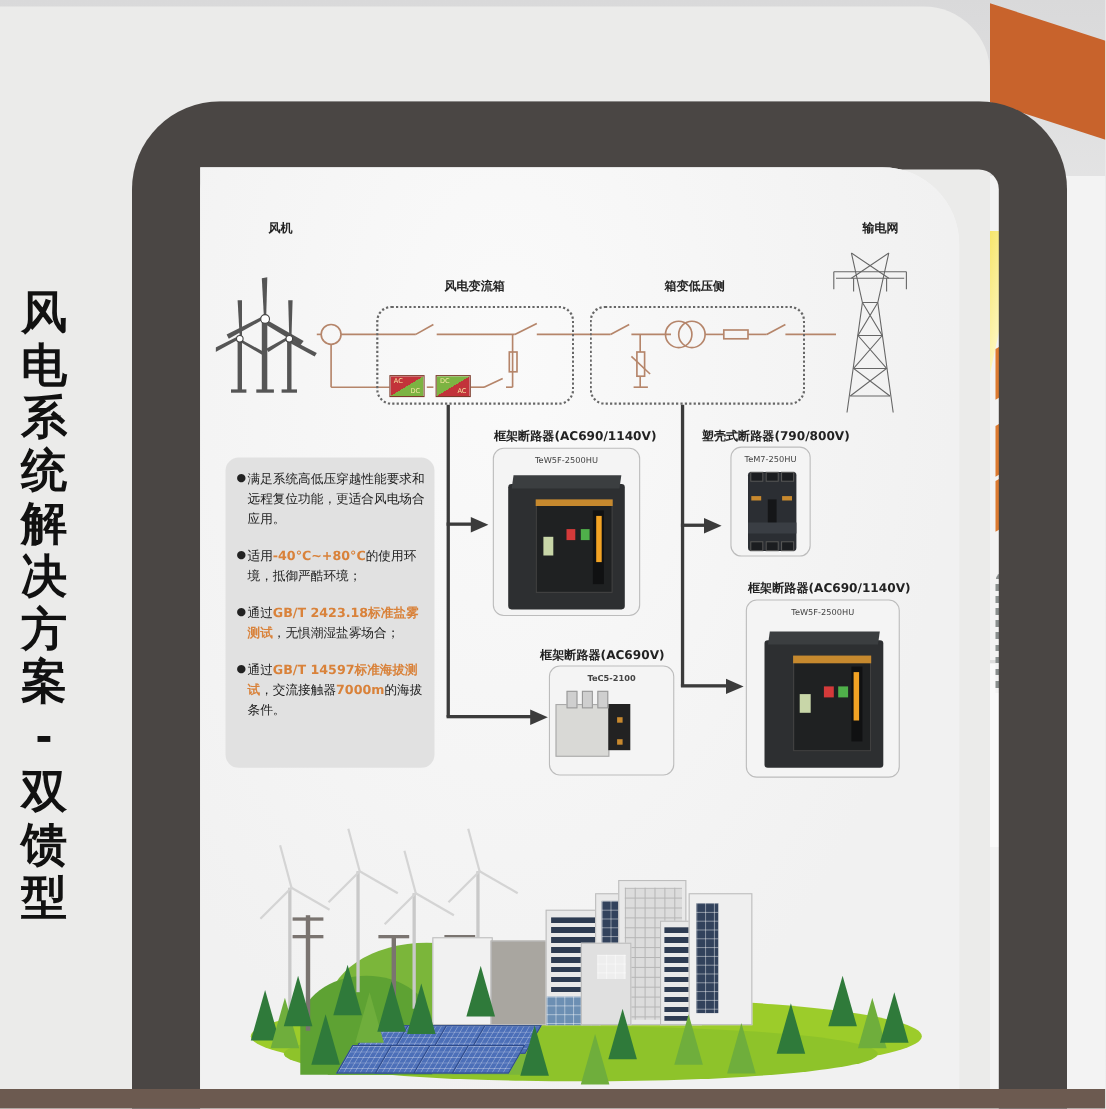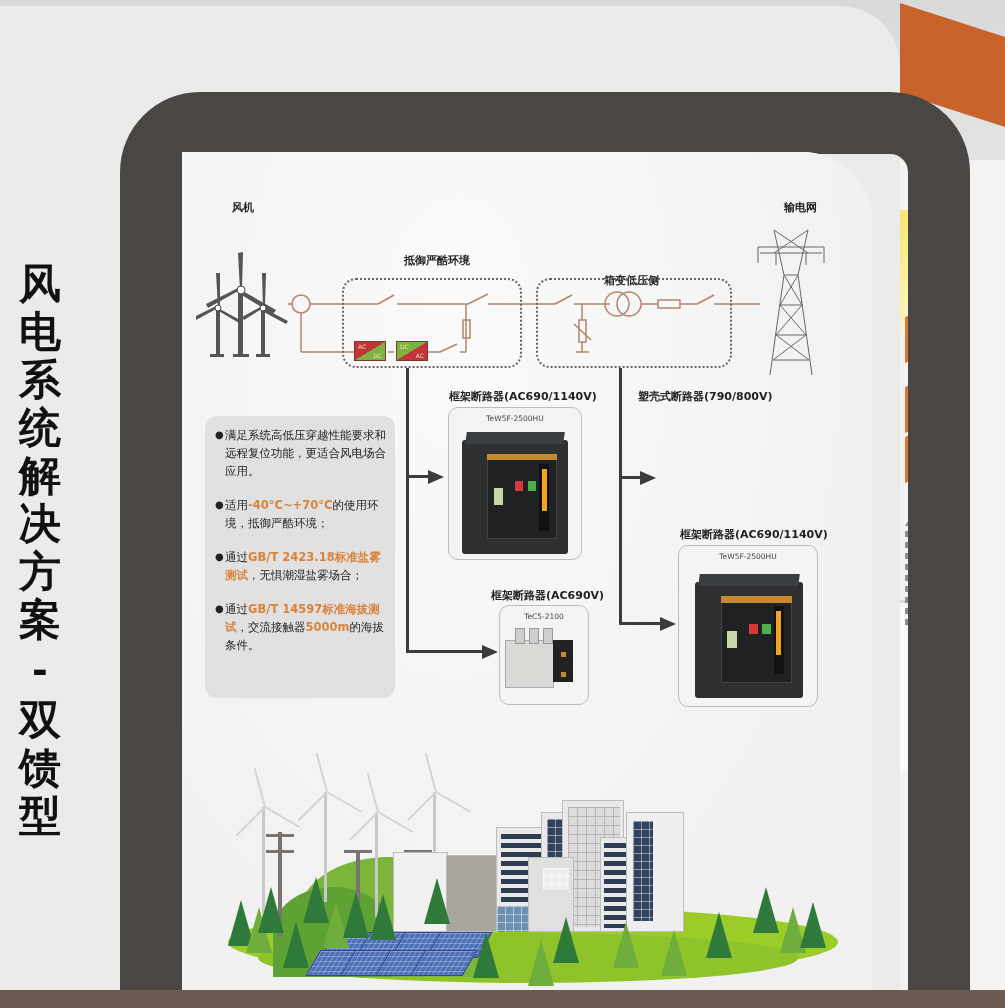--- a/index.html
+++ b/index.html
@@ -126,24 +126,24 @@
     <span>馈</span>
     <span>型</span>
   </div>
 
   <div class="frame"></div>
 
   <div class="board">
     <div class="board-light"></div>
   </div>
 
-  <div class="lbl" style="left:232px;top:200px;">风机</div>
+  <div class="lbl" style="left:244px;top:200px;">风机</div>
   <div class="lbl" style="left:784px;top:200px;">输电网</div>
-  <div class="lbl" style="left:404px;top:253px;">抵御严酷环境</div>
-  <div class="lbl" style="left:604px;top:253px;margin-top:20px;">箱变低压侧</div>
+  <div class="lbl" style="left:404px;top:253px;">风电变流箱</div>
+  <div class="lbl" style="left:604px;top:253px;">箱变低压侧</div>
 
   <svg style="position:absolute;left:196px;top:248px;" width="95" height="110">
     <g fill="#555">
       <rect x="42" y="40" width="5" height="68"></rect>
       <rect x="20" y="58" width="4" height="50"></rect>
       <rect x="65" y="58" width="4" height="50"></rect>
       <rect x="14" y="106" width="14" height="3"></rect>
         <rect x="37" y="106" width="16" height="3"></rect>
         <rect x="60" y="106" width="14" height="3"></rect>
       <path d="M44 42 L42 5 L47 4 L46 40 Z"></path>
@@ -236,63 +236,78 @@
   <div class="line-dark" style="left:619px;top:622px;width:42px;height:3px;"></div>
   <div class="arrow-head" style="left:660px;top:617px;"></div>
 
   <div class="info">
     <div class="info-item">
       <span class="dot">●</span>
       <span><span>满足系统高低压穿越性能要求和远程复位功能，更适合风电场合应用。</span></span>
     </div>
     <div class="info-item">
       <span class="dot">●</span>
-      <span><span>适用</span><span class="hl">-40°C~+70°C</span><span>的使用环境，抵御严酷环境；</span></span>
+      <span><span>适用</span><span class="hl">-40°C~+80°C</span><span>的使用环境，抵御严酷环境；</span></span>
     </div>
     <div class="info-item">
       <span class="dot">●</span>
       <span><span>通过</span><span class="hl">GB/T 2423.18标准盐雾测试</span><span>，无惧潮湿盐雾场合；</span></span>
     </div>
     <div class="info-item">
       <span class="dot">●</span>
-      <span><span>通过</span><span class="hl">GB/T 14597标准海拔测试</span><span>，交流接触器</span><span class="hl">5000m</span><span>的海拔条件。</span></span>
+      <span><span>通过</span><span class="hl">GB/T 14597标准海拔测试</span><span>，交流接触器</span><span class="hl">7000m</span><span>的海拔条件。</span></span>
     </div>
   </div>
 
   <div class="p-title" style="left:449px;top:389px;">框架断路器(AC690/1140V)</div>
   <div class="card" style="left:448px;top:407px;width:134px;height:153px;">
     <div class="model">TeW5F-2500HU</div>
     <div class="acb" style="left:13px;top:24px;width:106px;height:122px;">
       <div class="body"></div>
         <div class="top"></div>
         <div class="face"></div>
         <div class="strip"></div>
       <div class="lcd"></div>
         <div class="red"></div>
         <div class="green"></div>
         <div class="slot"></div>
         <div class="handle"></div>
     </div>
   </div>
 
   <div class="p-title" style="left:491px;top:588px;">框架断路器(AC690V)</div>
-  <div class="card" style="left:499px;top:605px;width:90px;height:100px;">
+  <div class="card" style="left:499px;top:605px;width:114px;height:100px;font-weight:bold;">
     <div class="model">TeC5-2100</div>
     <div class="cont" style="left:5px;top:22px;width:68px;height:60px;">
       <div class="body"></div>
         <div class="side"></div>
       <div class="tab" style="left:10px;"></div>
         <div class="tab" style="left:24px;"></div>
         <div class="tab" style="left:38px;"></div>
       <div class="dot" style="left:56px;top:24px;"></div>
         <div class="dot" style="left:56px;top:44px;"></div>
     </div>
   </div>
 
   <div class="p-title" style="left:638px;top:389px;">塑壳式断路器(790/800V)</div>
+  <div class="card" style="left:664px;top:406px;width:73px;height:100px;">
+    <div class="model">TeM7-250HU</div>
+    <div class="mccb" style="left:15px;top:22px;width:44px;height:72px;">
+      <div class="term" style="left:2px;top:0;"></div>
+        <div class="term" style="left:16px;top:0;"></div>
+        <div class="term" style="left:30px;top:0;"></div>
+      <div class="lab" style="left:6%;"></div>
+        <div class="lab" style="left:70%;"></div>
+      <div class="sw"></div>
+        <div class="band"></div>
+      <div class="term" style="left:2px;bottom:0;"></div>
+        <div class="term" style="left:16px;bottom:0;"></div>
+        <div class="term" style="left:30px;bottom:0;"></div>
+    </div>
+  </div>
 
   <div class="p-title" style="left:680px;top:527px;">框架断路器(AC690/1140V)</div>
   <div class="card" style="left:678px;top:545px;width:140px;height:162px;">
     <div class="model">TeW5F-2500HU</div>
     <div class="acb" style="left:16px;top:28px;width:108px;height:124px;">
       <div class="body"></div>
         <div class="top"></div>
         <div class="face"></div>
         <div class="strip"></div>
       <div class="lcd"></div>

